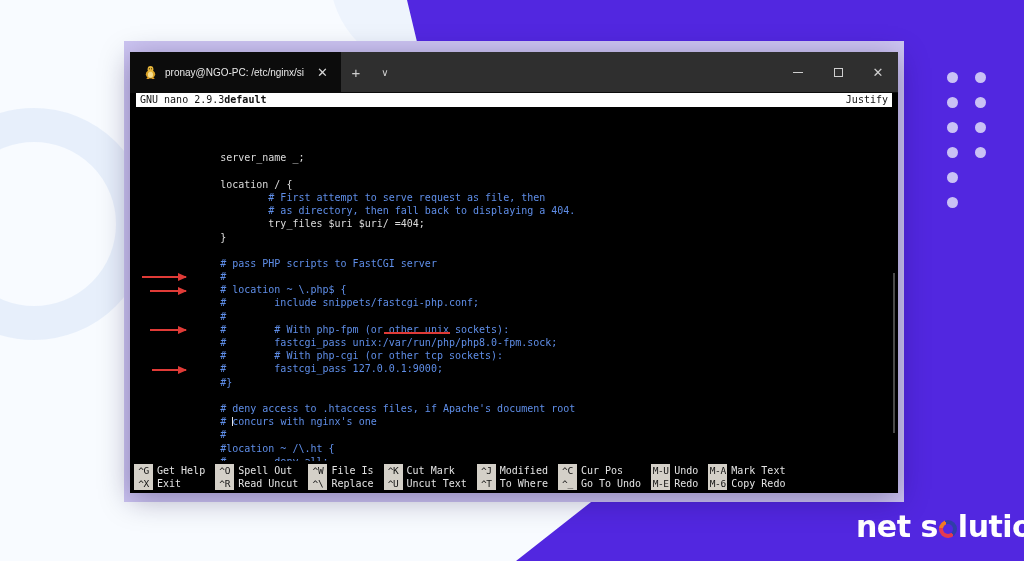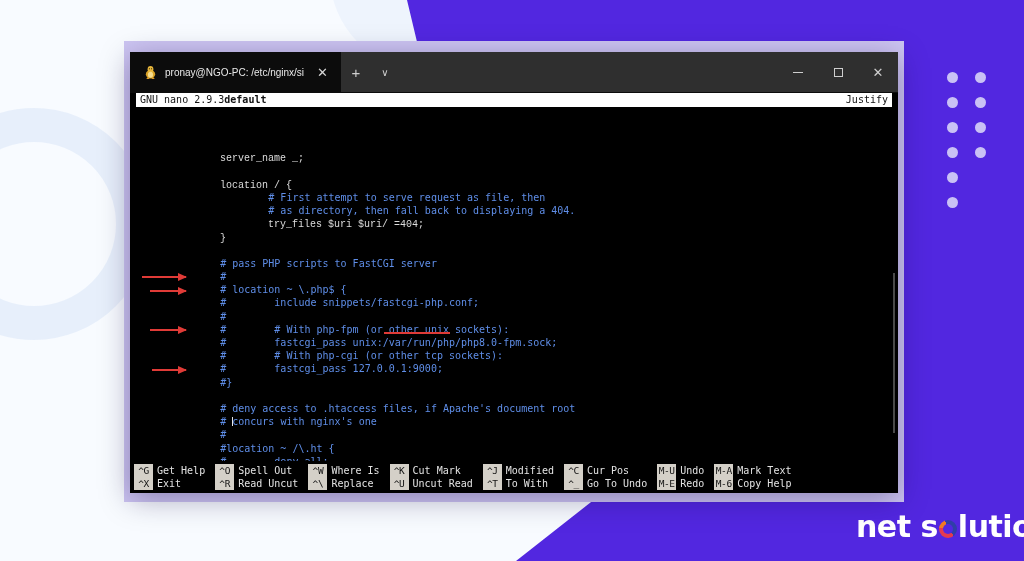--- a/index.html
+++ b/index.html
@@ -230,21 +230,21 @@
   .nano-titlebar .nt-right { flex: 0 0 auto; white-space: nowrap; }
 
   .nano-body {
     position: relative;
     padding: 18px 0 0 42px;
     color: #d8d8d8;
     white-space: pre;
   }
   .code-line { height: 13.2px; white-space: pre; }
   .c-com  { color: #5f8ee8; }
-  .c-txt  { color: #dcdcdc; font-family: Liberation Mono, monospace; }
+  .c-txt  { color: #dcdcdc; }
   .cursor-bar {
     display: inline-block;
     width: 1px;
     height: 9px;
     background: #e8e8e8;
     vertical-align: -1px;
     margin-right: -1px;
   }
 
   
@@ -410,45 +410,45 @@
               <span class="sc-label">Spell Out</span>
             </div>
             <div class="sc-row">
               <span class="sc-key">^R</span>
               <span class="sc-label">Read Uncut</span>
             </div>
           </div>
           <div class="sc-col">
             <div class="sc-row">
               <span class="sc-key">^W</span>
-              <span class="sc-label">Where Is</span>
+              <span class="sc-label">File Is</span>
             </div>
             <div class="sc-row">
               <span class="sc-key">^\</span>
               <span class="sc-label">Replace</span>
             </div>
           </div>
           <div class="sc-col">
             <div class="sc-row">
               <span class="sc-key">^K</span>
               <span class="sc-label">Cut Mark</span>
             </div>
             <div class="sc-row">
               <span class="sc-key">^U</span>
-              <span class="sc-label">Uncut Read</span>
+              <span class="sc-label">Uncut Text</span>
             </div>
           </div>
           <div class="sc-col">
             <div class="sc-row">
               <span class="sc-key">^J</span>
               <span class="sc-label">Modified</span>
             </div>
             <div class="sc-row">
               <span class="sc-key">^T</span>
-              <span class="sc-label">To With</span>
+              <span class="sc-label">To Where</span>
             </div>
           </div>
           <div class="sc-col">
             <div class="sc-row">
               <span class="sc-key">^C</span>
               <span class="sc-label">Cur Pos</span>
             </div>
             <div class="sc-row">
               <span class="sc-key">^_</span>
               <span class="sc-label">Go To Undo</span>
@@ -464,21 +464,21 @@
               <span class="sc-label">Redo</span>
             </div>
           </div>
           <div class="sc-col">
             <div class="sc-row">
               <span class="sc-key">M-A</span>
               <span class="sc-label">Mark Text</span>
             </div>
             <div class="sc-row">
               <span class="sc-key">M-6</span>
-              <span class="sc-label">Copy Help</span>
+              <span class="sc-label">Copy Redo</span>
             </div>
           </div>
         </div>
     </div>
   </div>
 
   <div id="annotation-layer">
       <div class="arrow" style="left: 142px; top: 276px; width: 44px;"></div>
       <div class="arrow" style="left: 150px; top: 290px; width: 36px;"></div>
       <div class="arrow" style="left: 150px; top: 329px; width: 36px;"></div>

